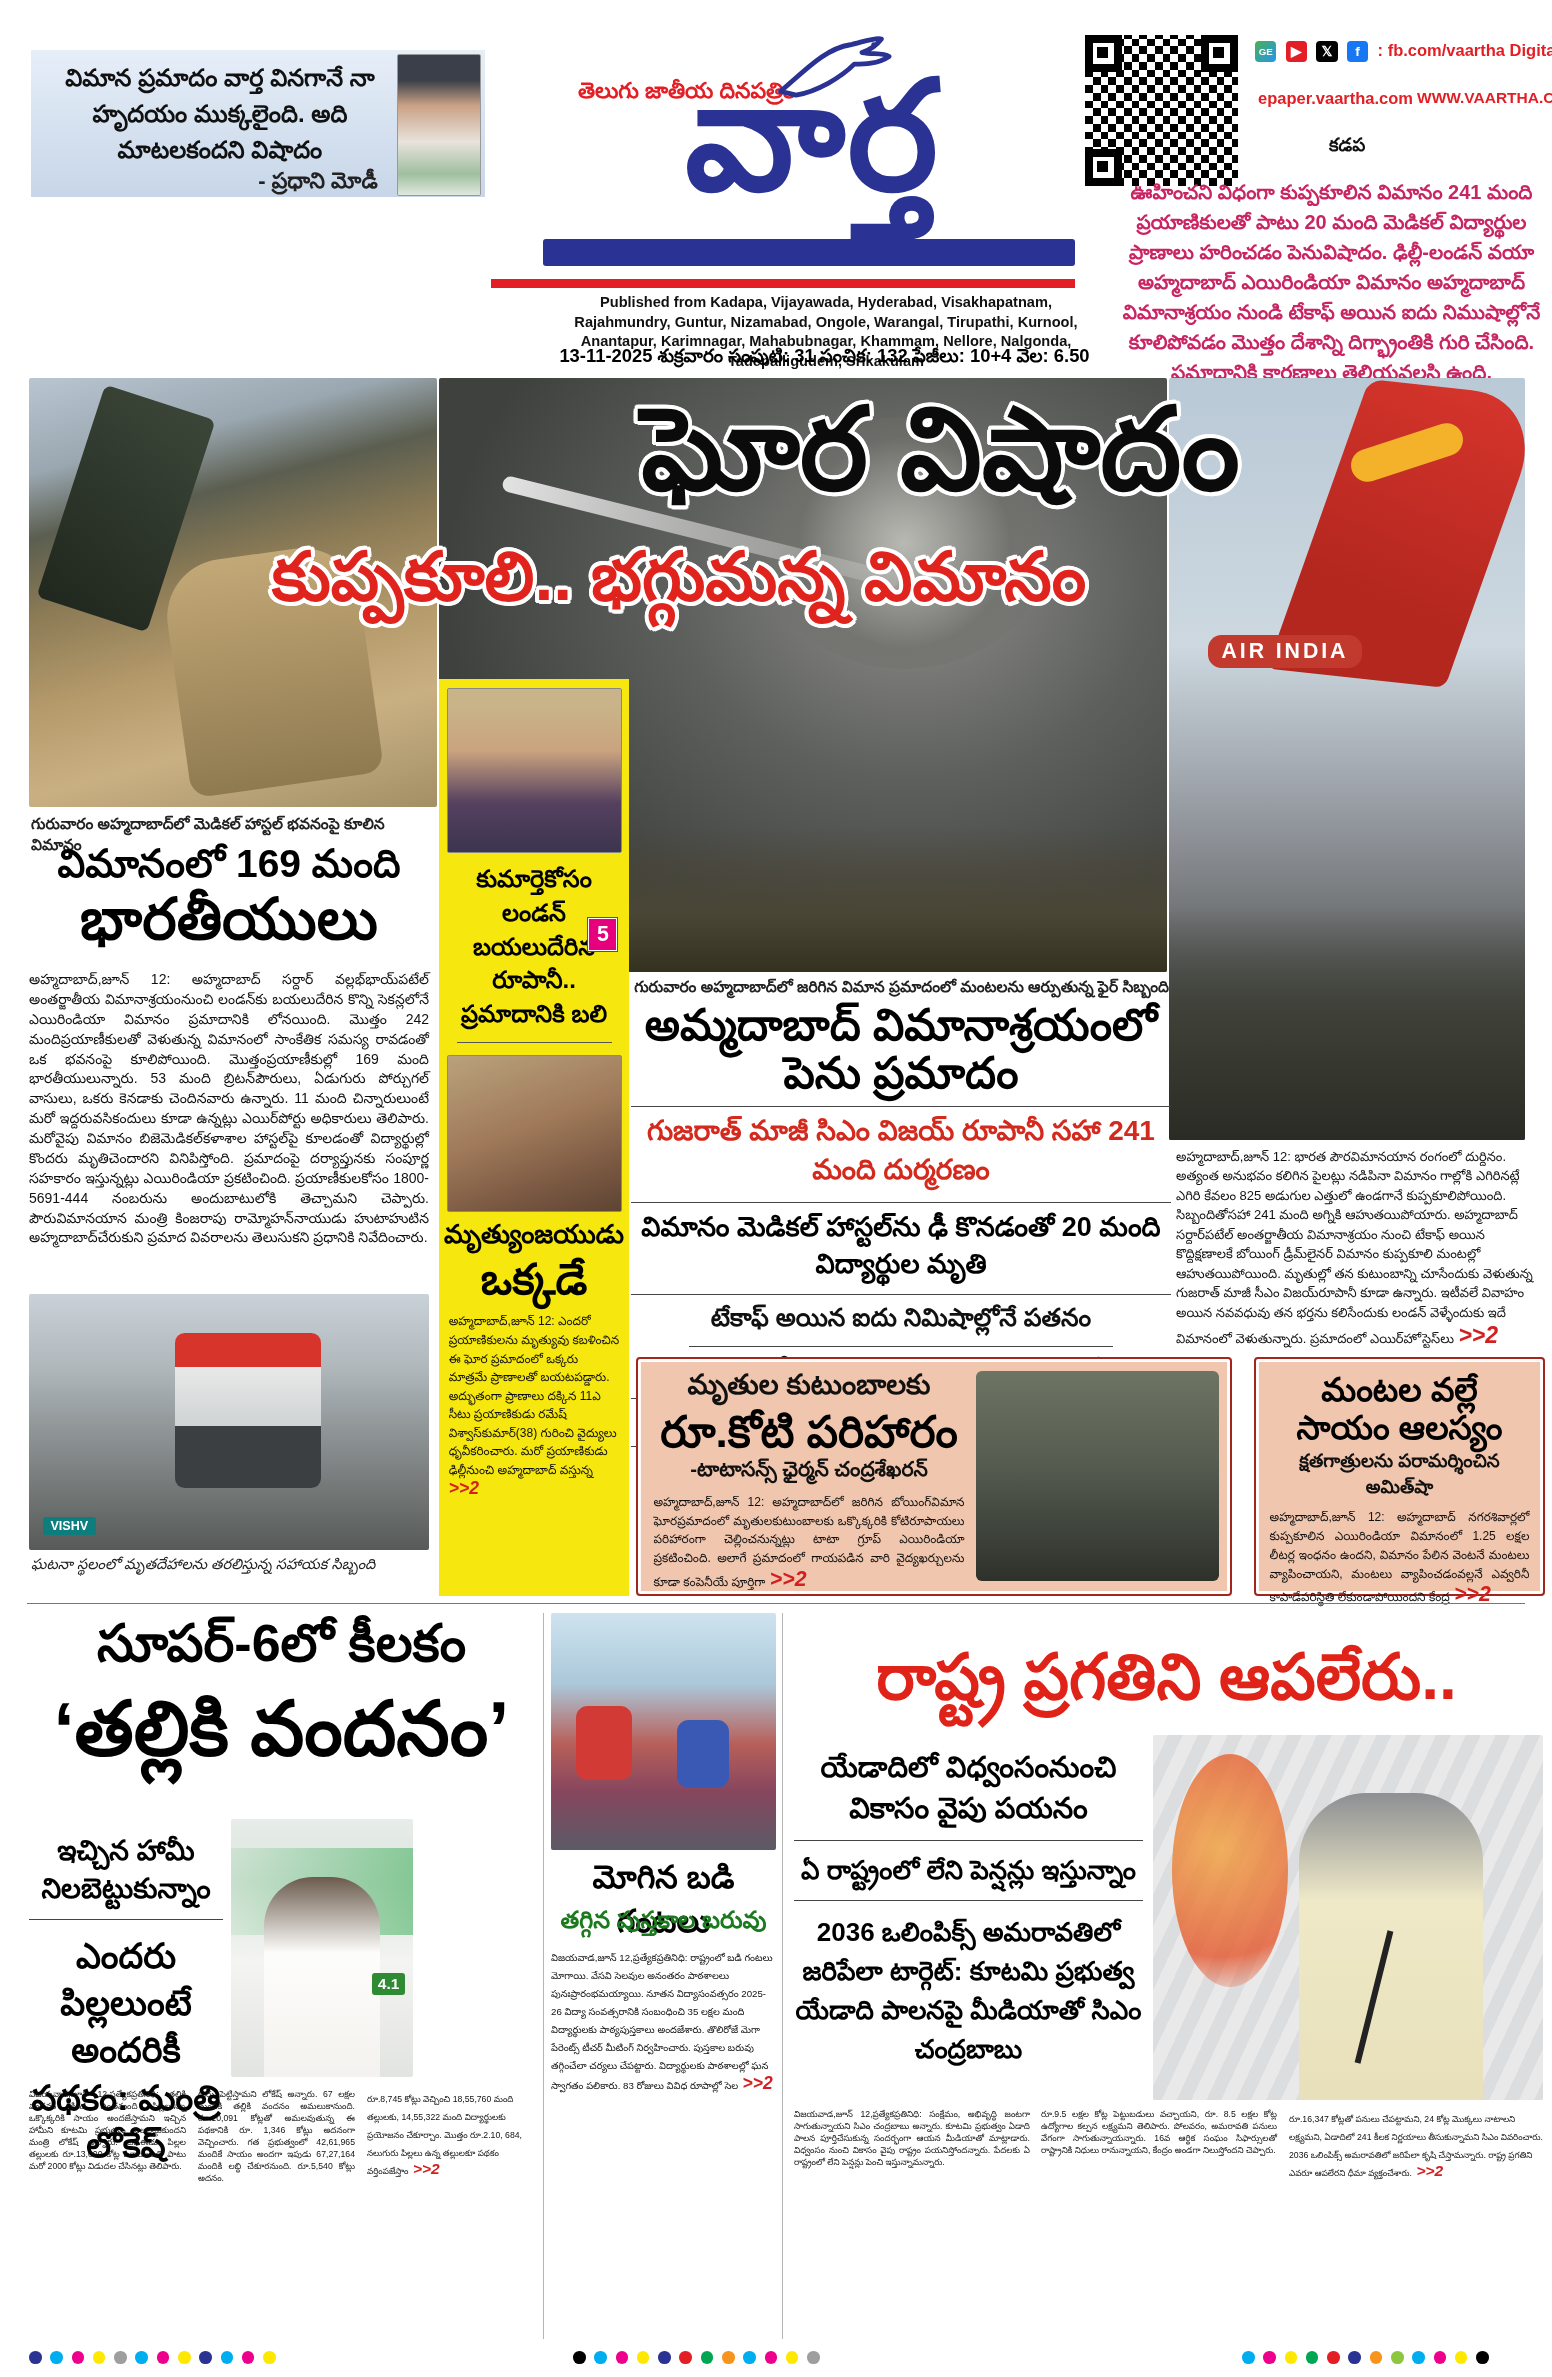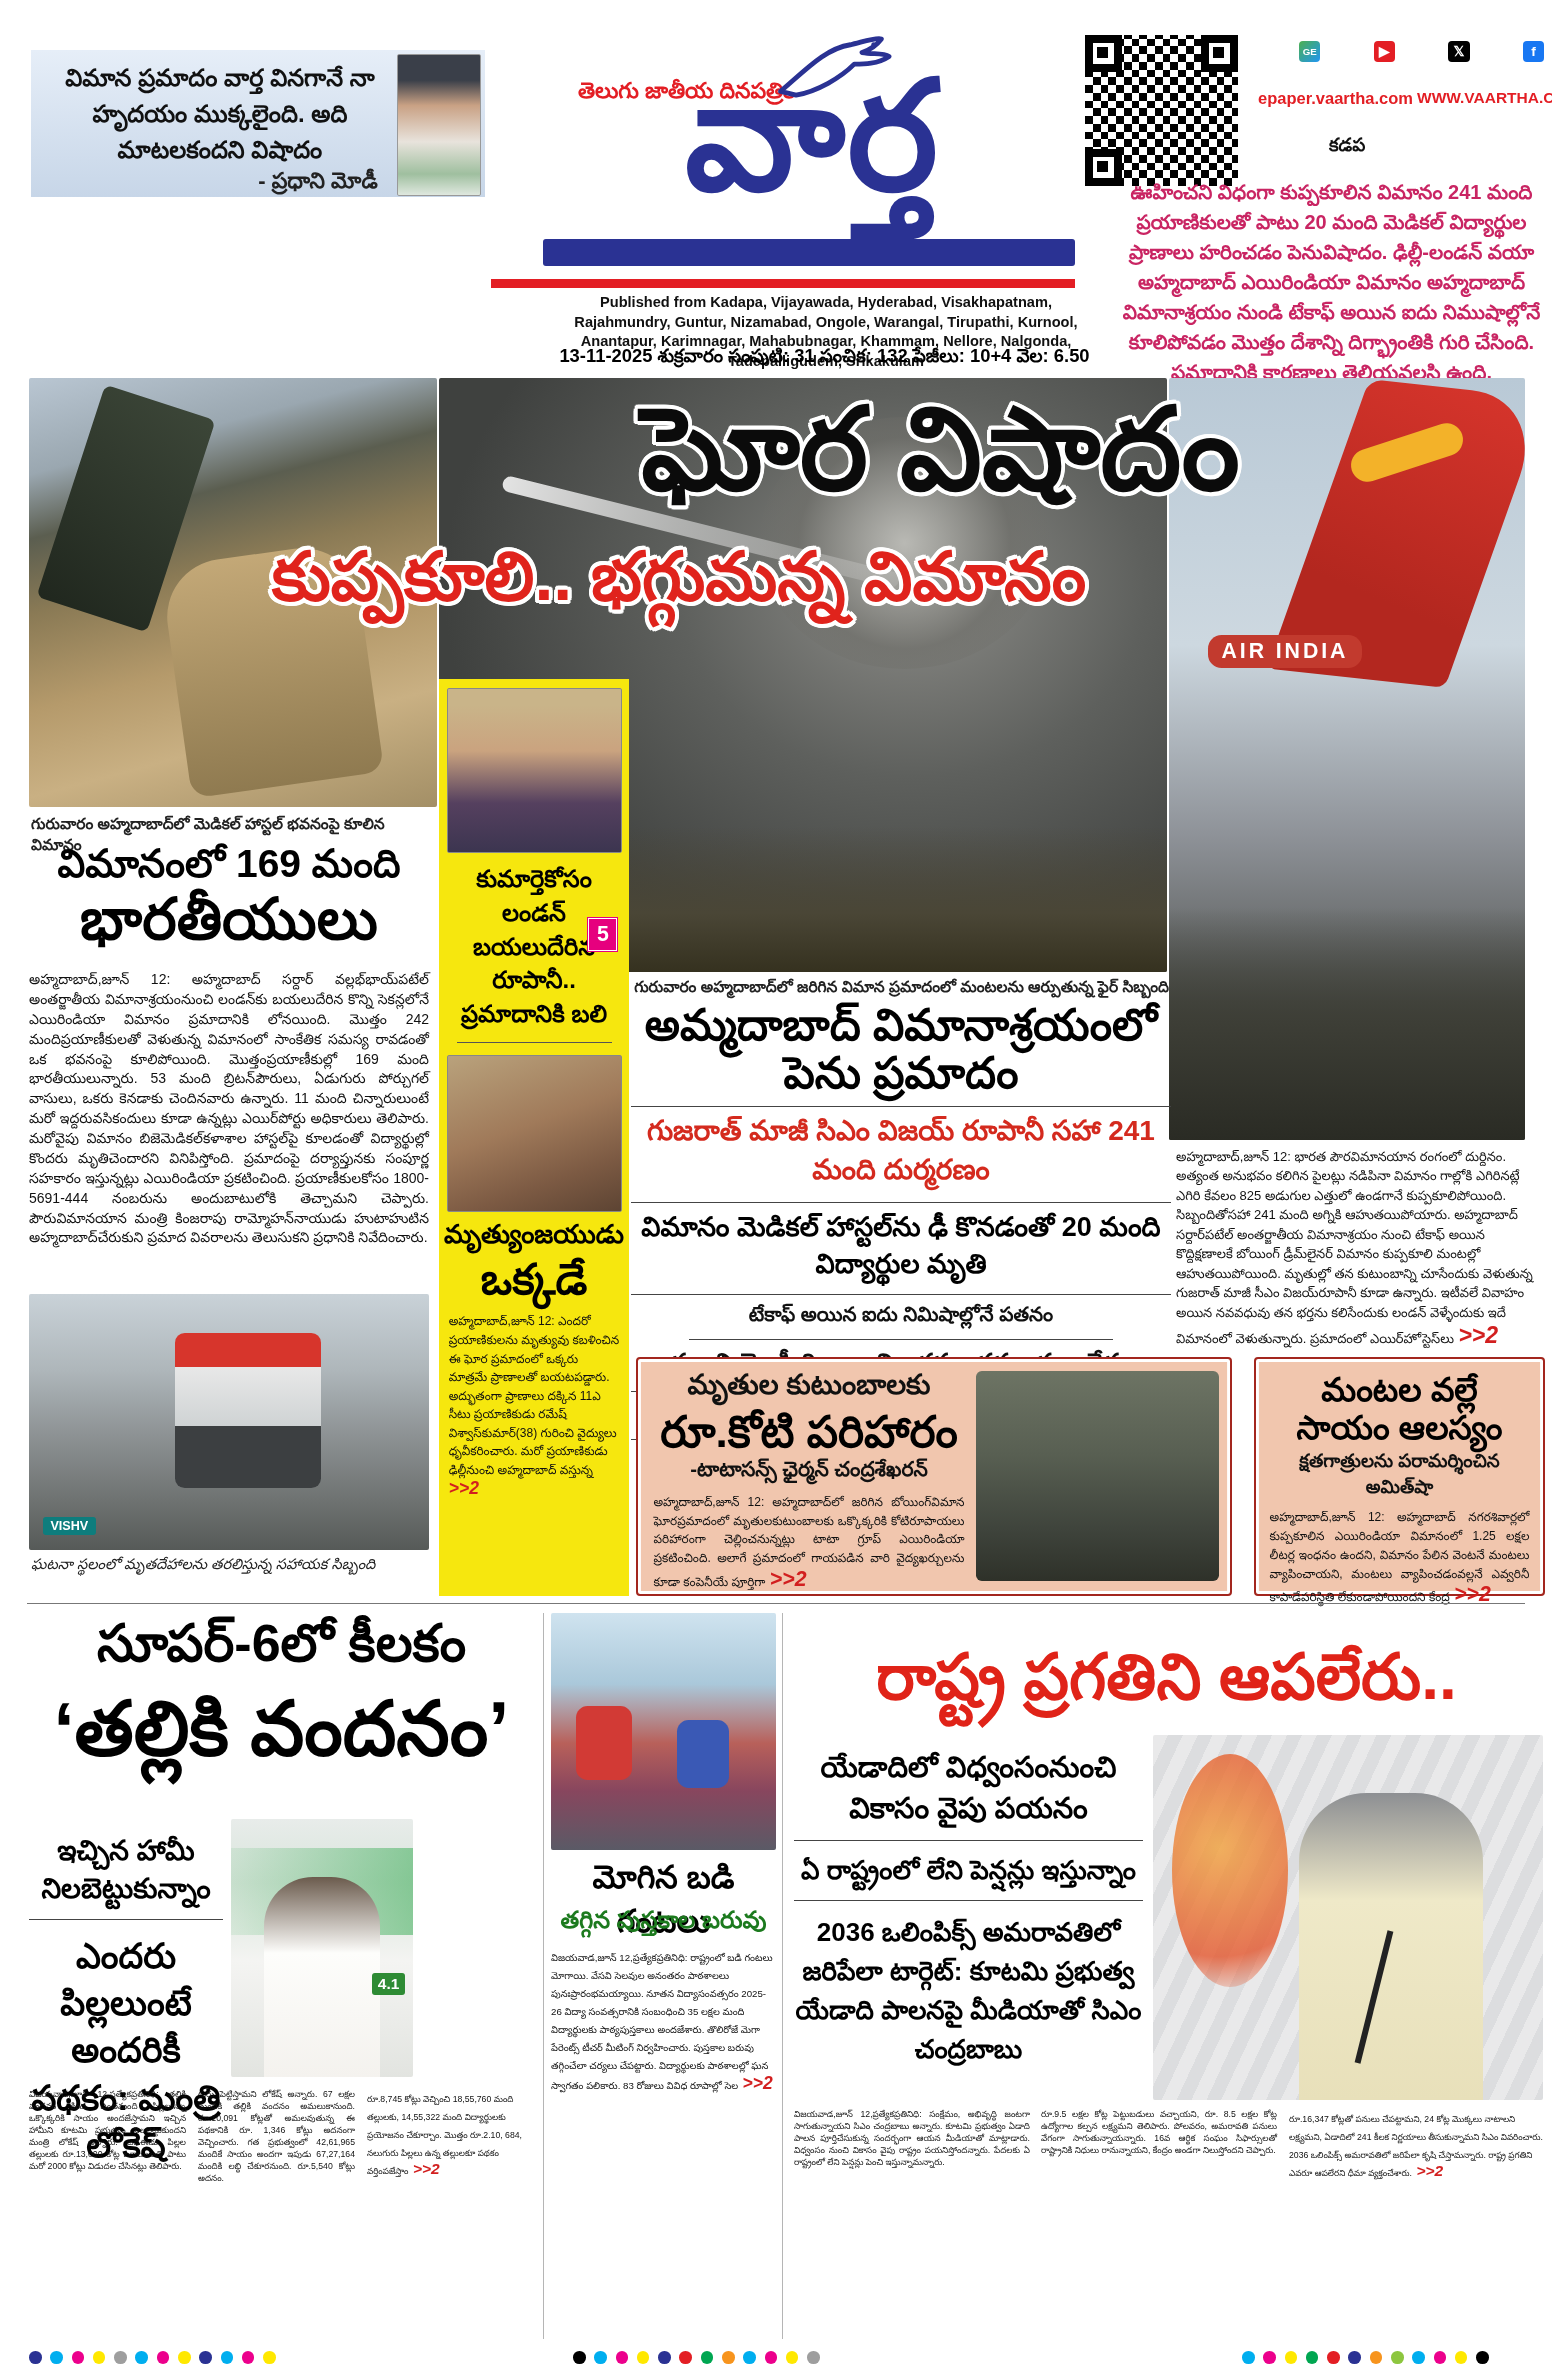--- a/index.html
+++ b/index.html
@@ -14,21 +14,21 @@
   .boxed{background:#f1c6ae;border:2.9px solid #a3261e;border-radius:4px;box-shadow:inset 0 0 0 2.9px #fff;}
   .dot{display:inline-block;width:12.6px;height:12.6px;border-radius:50%;margin-right:8.7px;vertical-align:middle;}
   .cstack-item{border-bottom:1.5px solid #444;}
   .vrule{position:absolute;width:1px;background:#b5b5b5;}
   .qr{background:
       repeating-linear-gradient(0deg,#000 0 7.8px,#fff 7.8px 15.5px),
       repeating-linear-gradient(90deg,#000 0 7.8px,#fff 7.8px 15.5px);
       background-blend-mode:difference;}
   .qr .eye{position:absolute;width:37px;height:37px;border:8.7px solid #000;background:#fff;box-sizing:border-box;}
   .qr .eye::after{content:"";position:absolute;left:3.9px;top:3.9px;width:11.6px;height:11.6px;background:#000;}
-  .sicon{display:inline-block;width:21.3px;height:21.3px;border-radius:3.9px;margin-right:4.9px;color:#fff;font-size:13.6px;font-weight:bold;text-align:center;line-height:21.3px;vertical-align:middle;margin-left:44px;}
+  .sicon{display:inline-block;width:21.3px;height:21.3px;border-radius:3.9px;margin-right:4.9px;color:#fff;font-size:13.6px;font-weight:bold;text-align:center;line-height:21.3px;vertical-align:middle;}
 </style>
 </head>
 <body>
 
 <div id="page">
 
   <div class="abs" style="left:31px;top:50px;width:454px;height:147px;background:linear-gradient(180deg,#e6eef8,#c7d6e8);display:flex;">
     <div style="flex:1;padding:9.7px 5.8px 5.8px 17.5px;">
       <div style="font-size:24px;font-weight:bold;color:#111;line-height:1.5;text-align:center;">విమాన ప్రమాదం వార్త వినగానే నా హృదయం ముక్కలైంది. అది మాటలకందని విషాదం</div>
       <div style="font-size:22px;font-weight:bold;color:#222;text-align:right;padding-right:13.6px;">- ప్రధాని మోడీ</div>
@@ -124,21 +124,21 @@
     <div style="margin:7.8px 9.7px 0;">
       <span class="tiny" style="font-size:12px;display:inline;">అహ్మదాబాద్,జూన్ 12: ఎందరో ప్రయాణికులను మృత్యువు కబళించిన ఈ ఘోర ప్రమాదంలో ఒక్కరు మాత్రమే ప్రాణాలతో బయటపడ్డారు. అద్భుతంగా ప్రాణాలు దక్కిన 11ఎ సీటు ప్రయాణికుడు రమేష్ విశ్వాస్‌కుమార్(38) గురించి వైద్యులు ధృవీకరించారు. మరో ప్రయాణికుడు ఢిల్లీనుంచి అహ్మదాబాద్ వస్తున్న</span>
       <span class="more" style="font-size:17.5px;">&gt;&gt;2</span>
     </div>
   </div>
 
   <div class="abs" style="left:631px;top:1001px;width:540px;text-align:center;">
     <div class="cstack-item" style="font-size:44px;font-weight:bold;color:#000;padding-bottom:7.8px;line-height:1.1;">అమ్మదాబాద్ విమానాశ్రయంలో పెను ప్రమాదం</div>
     <div class="cstack-item" style="font-size:28px;font-weight:bold;color:#d42a1e;padding:8.7px 0;">గుజరాత్ మాజీ సిఎం విజయ్ రూపానీ సహా 241 మంది దుర్మరణం</div>
     <div class="cstack-item" style="font-size:27px;font-weight:bold;color:#000;padding:8.7px 0;">విమానం మెడికల్ హాస్టల్‌ను ఢీ కొనడంతో 20 మంది విద్యార్థుల మృతి</div>
-    <div class="cstack-item" style="font-size:20px;font-weight:bold;color:#111;padding:7.8px 0;margin:0 58px;">టేకాఫ్ అయిన ఐదు నిమిషాల్లోనే పతనం</div>
+    <div class="cstack-item" style="font-size:25px;font-weight:bold;color:#111;padding:7.8px 0;margin:0 58px;">టేకాఫ్ అయిన ఐదు నిమిషాల్లోనే పతనం</div>
     <div class="cstack-item" style="font-size:25px;font-weight:bold;color:#111;padding:7.8px 0;">ప్రధాని మోడీ దిగ్భ్రాంతి.. తక్షణ చర్యలకు ఆదేశం</div>
     <div class="cstack-item" style="font-size:23px;font-weight:bold;color:#111;padding:7.8px 0;">సహాయ కార్యక్రమాలను పర్యవేక్షించిన కేంద్ర మంత్రులు</div>
     <div class="cstack-item" style="font-size:23px;font-weight:bold;color:#111;padding:7.8px 0;margin:0 29px;">అమిత్‌షా, రామ్మోహన్‌నాయుడు, ఉన్నతాధికారులు</div>
     <div style="font-size:29px;font-weight:bold;color:#000;padding:8.7px 0 0;">దుర్ఘటనపై డిజిసిఎ దర్యాప్తు ఆరంభం</div>
   </div>
 
   <div class="abs" style="left:1176px;top:1147px;width:367px;height:206px;">
     <span class="jbody" style="font-size:13px;">అహ్మదాబాద్,జూన్ 12: భారత పౌరవిమానయాన రంగంలో దుర్దినం. అత్యంత అనుభవం కలిగిన పైలట్లు నడిపినా విమానం గాల్లోకి ఎగిరినట్లే ఎగిరి కేవలం 825 అడుగుల ఎత్తులో ఉండగానే కుప్పకూలిపోయింది. సిబ్బందితోసహా 241 మంది అగ్నికి ఆహుతయిపోయారు. అహ్మదాబాద్ సర్దార్‌పటేల్ అంతర్జాతీయ విమానాశ్రయం నుంచి టేకాఫ్ అయిన కొద్దిక్షణాలకే బోయింగ్ డ్రీమ్‌లైనర్ విమానం కుప్పకూలి మంటల్లో ఆహుతయిపోయింది. మృతుల్లో తన కుటుంబాన్ని చూసేందుకు వెళుతున్న గుజరాత్ మాజీ సీఎం విజయ్‌రూపానీ కూడా ఉన్నారు. ఇటీవలే వివాహం అయిన నవవధువు తన భర్తను కలిసేందుకు లండన్ వెళ్ళేందుకు ఇదే విమానంలో వెళుతున్నారు. ప్రమాదంలో ఎయిర్‌హోస్టెస్‌లు</span>
     <span class="more" style="font-size:23px;">&gt;&gt;2</span>
   </div>

